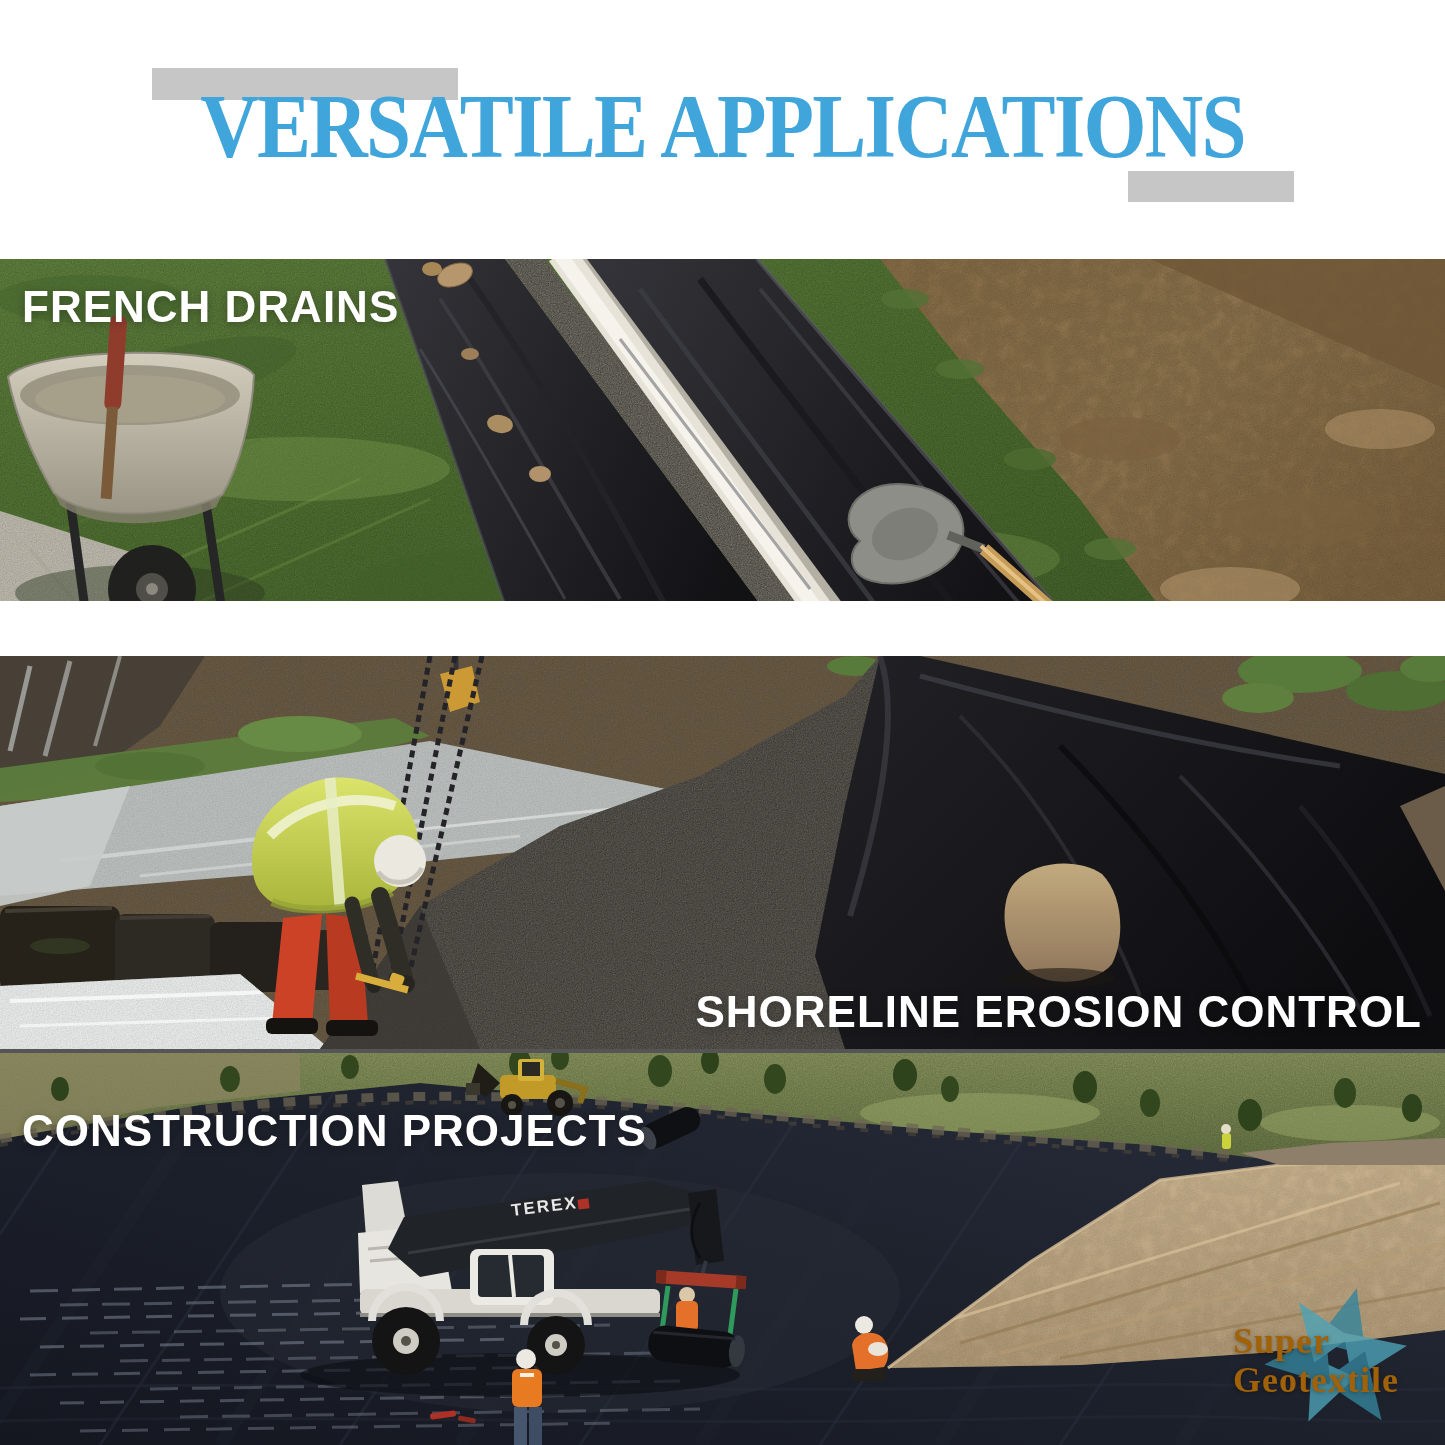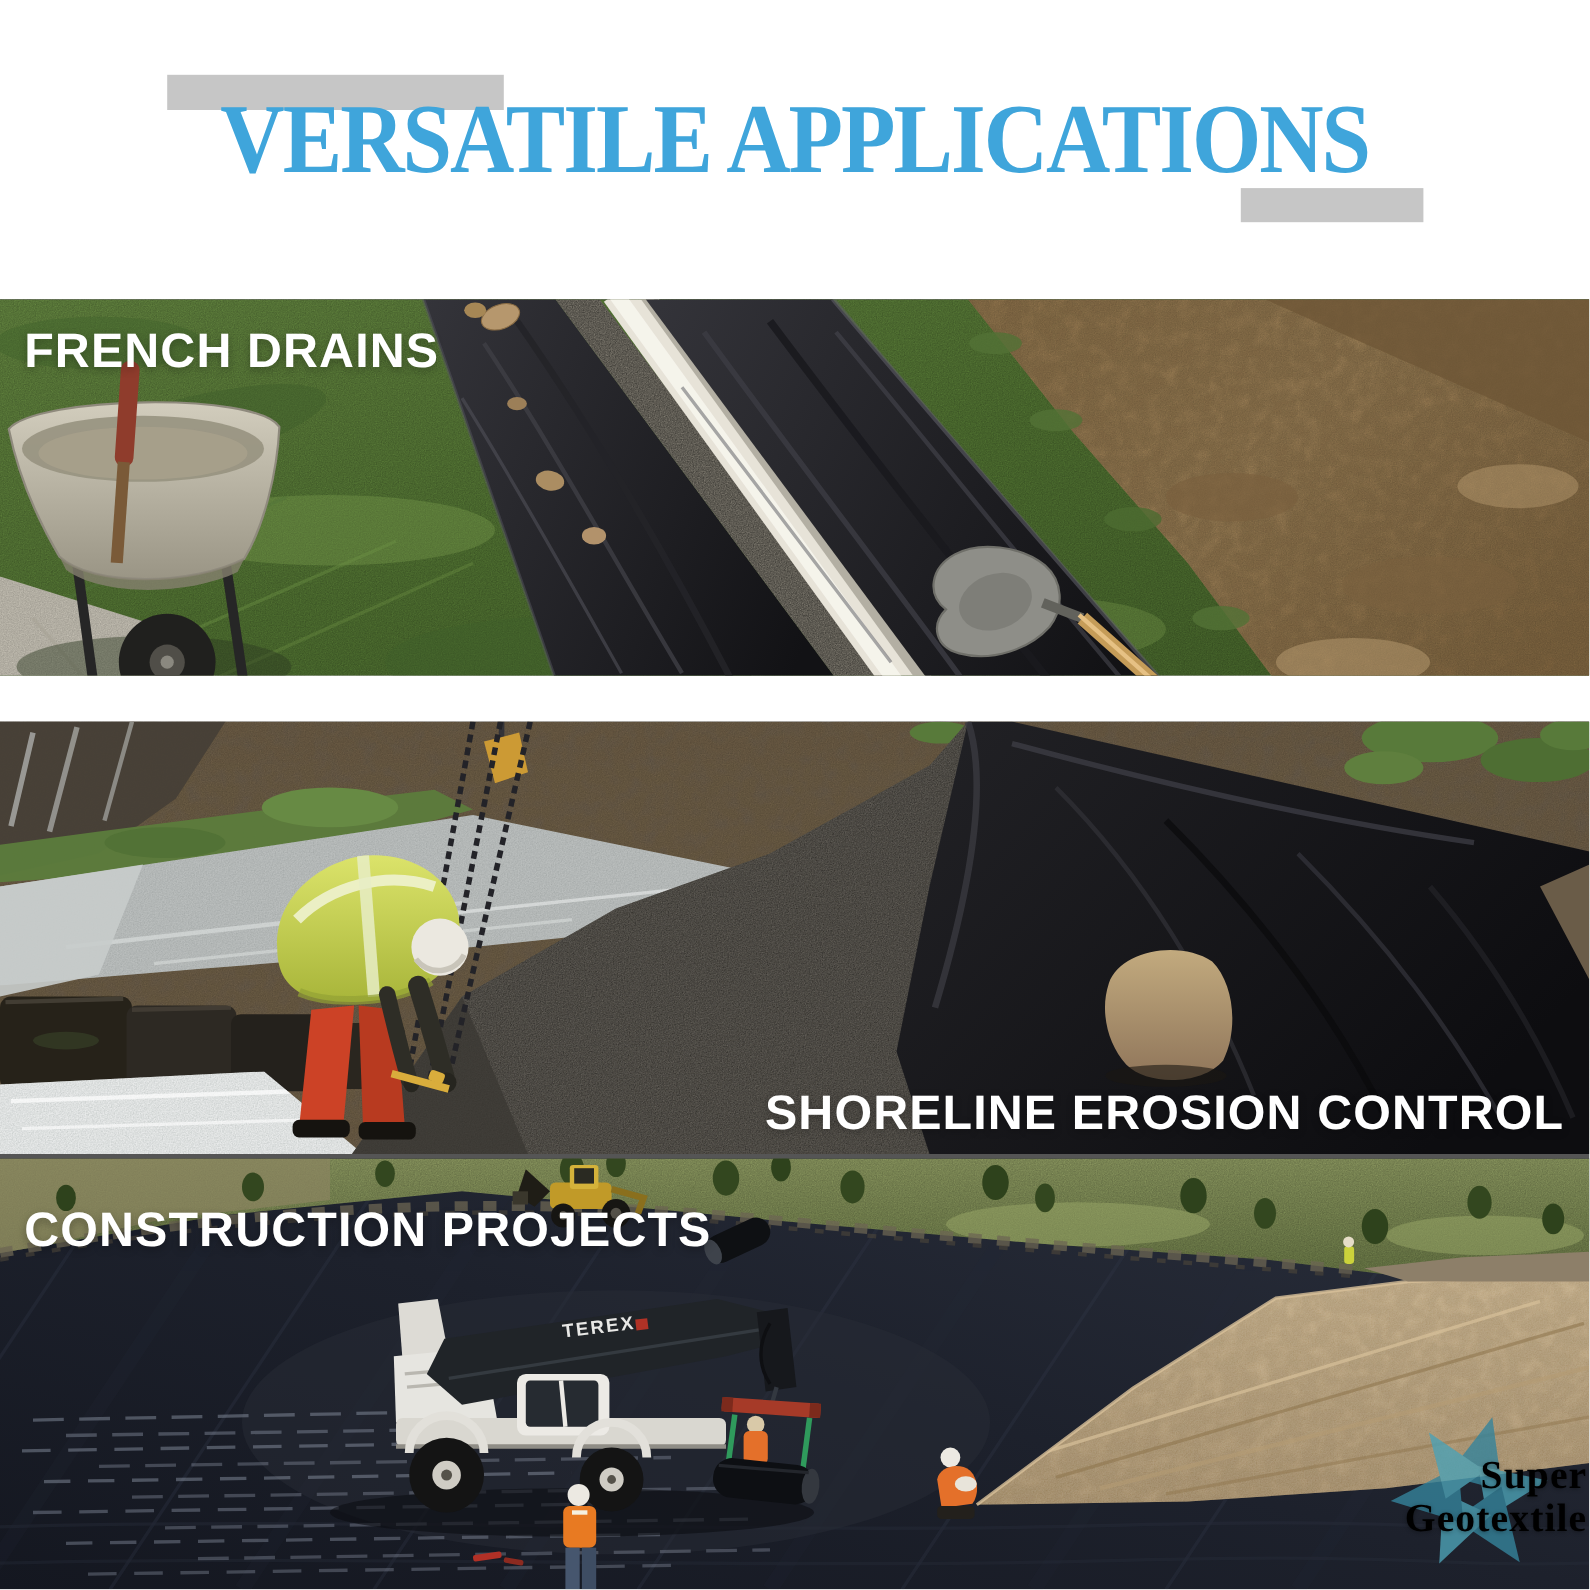--- a/index.html
+++ b/index.html
@@ -6,34 +6,34 @@
   .canvas{position:relative;width:1445px;height:1445px;background:#ffffff;overflow:hidden;
           font-family:"Liberation Sans",sans-serif}
   .bar{position:absolute;background:#c6c6c6}
   .bar-top{left:152px;top:68px;width:306px;height:32px}
   .bar-bottom{left:1128px;top:171px;width:166px;height:31px}
   .title{position:absolute;left:0;right:0;top:82px;margin:0;text-align:center;
          font-family:"Liberation Serif",serif;font-weight:700;font-size:90px;line-height:1;
          color:#3fa5db;letter-spacing:-2px;transform:scaleX(0.9);transform-origin:center;
          white-space:nowrap;z-index:2}
   .panel{position:absolute;left:0;width:1445px;overflow:hidden;background:#555}
-  .p1{top:272px;height:342px}
+  .p1{top:259px;height:342px}
   .p2{top:656px;height:472px}
   .p3{top:1053px;height:392px}
   .panel svg.scene{position:absolute;left:0;top:0;display:block}
   .label{position:absolute;color:#ffffff;font-size:44px;font-weight:700;letter-spacing:1px;
          line-height:1;white-space:nowrap;text-shadow:0 2px 8px rgba(0,0,0,0.28)}
   .p1 .label{left:22px;top:26px}
   .p2 .label{right:23px;top:334px}
-  .p3 .label{left:22px;top:44px}
+  .p3 .label{left:22px;top:56px}
   .logo{position:absolute;left:1233px;top:1282px;width:210px;height:160px;z-index:3}
   .logo-mark{position:absolute;left:10px;top:0}
-  .logo-text{position:absolute;left:0;width:210px;top:40px;text-align:right;
+  .logo-text{position:absolute;left:0;width:210px;top:40px;text-align:left;
              font-family:"Liberation Serif",serif;font-weight:700;font-size:36px;
-             line-height:1.08;color:#000000;letter-spacing:1px;text-shadow:0 1px 4px rgba(0,0,0,0.35)}
+             line-height:1.08;color:#a16207;letter-spacing:1px;text-shadow:0 1px 4px rgba(0,0,0,0.35)}
 </style>
 </head>
 <body>
 
 <div class="canvas">
 
   <svg width="0" height="0" style="position:absolute" aria-hidden="true">
     <defs>
       <filter id="nzDark" x="-5%" y="-5%" width="110%" height="110%">
         <feTurbulence type="fractalNoise" baseFrequency="0.9" numOctaves="2" stitchTiles="stitch"></feTurbulence>

